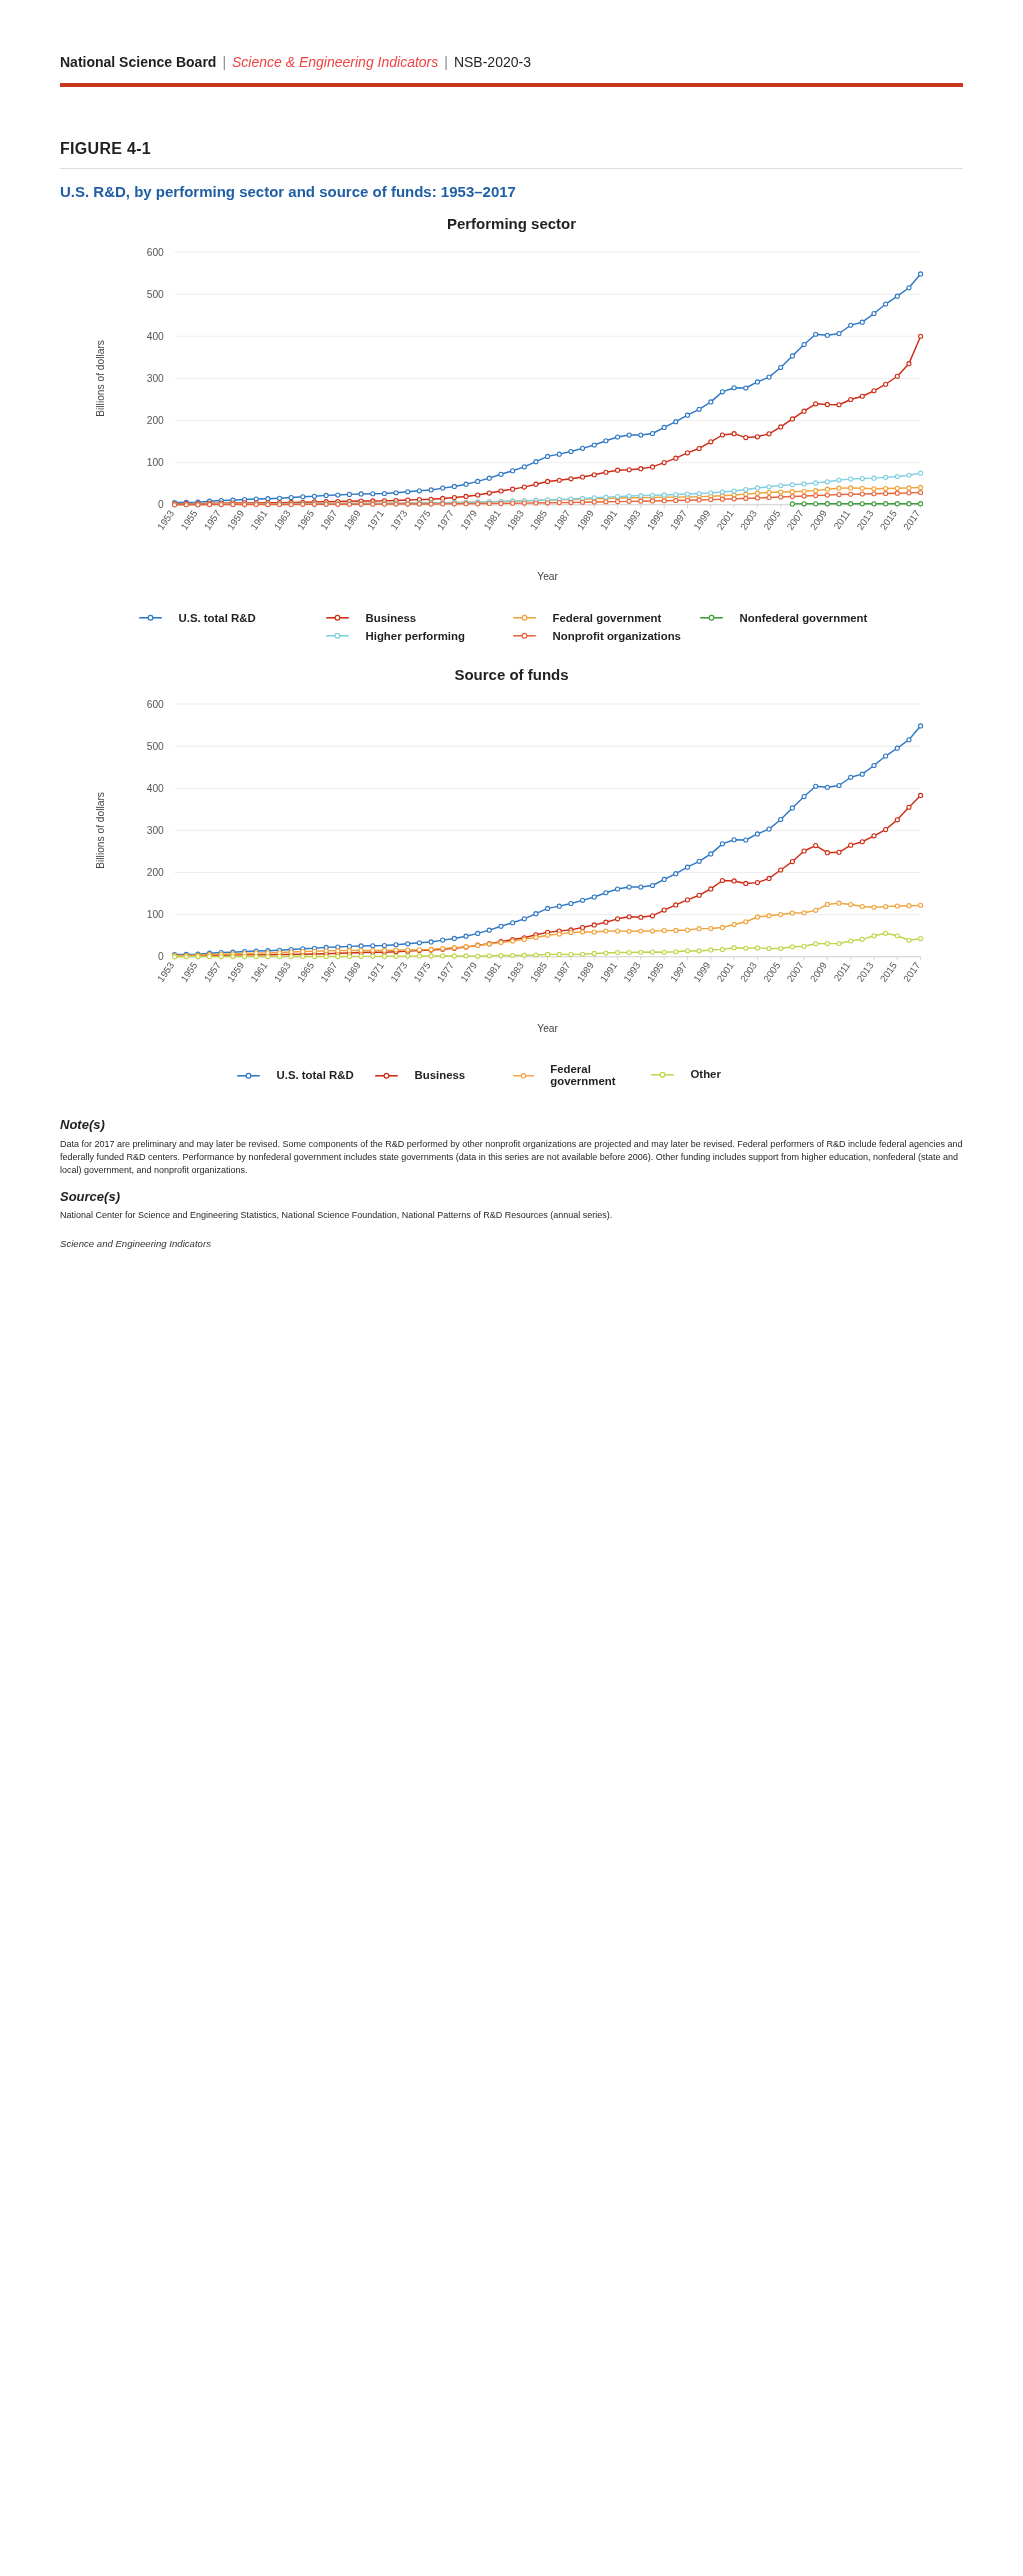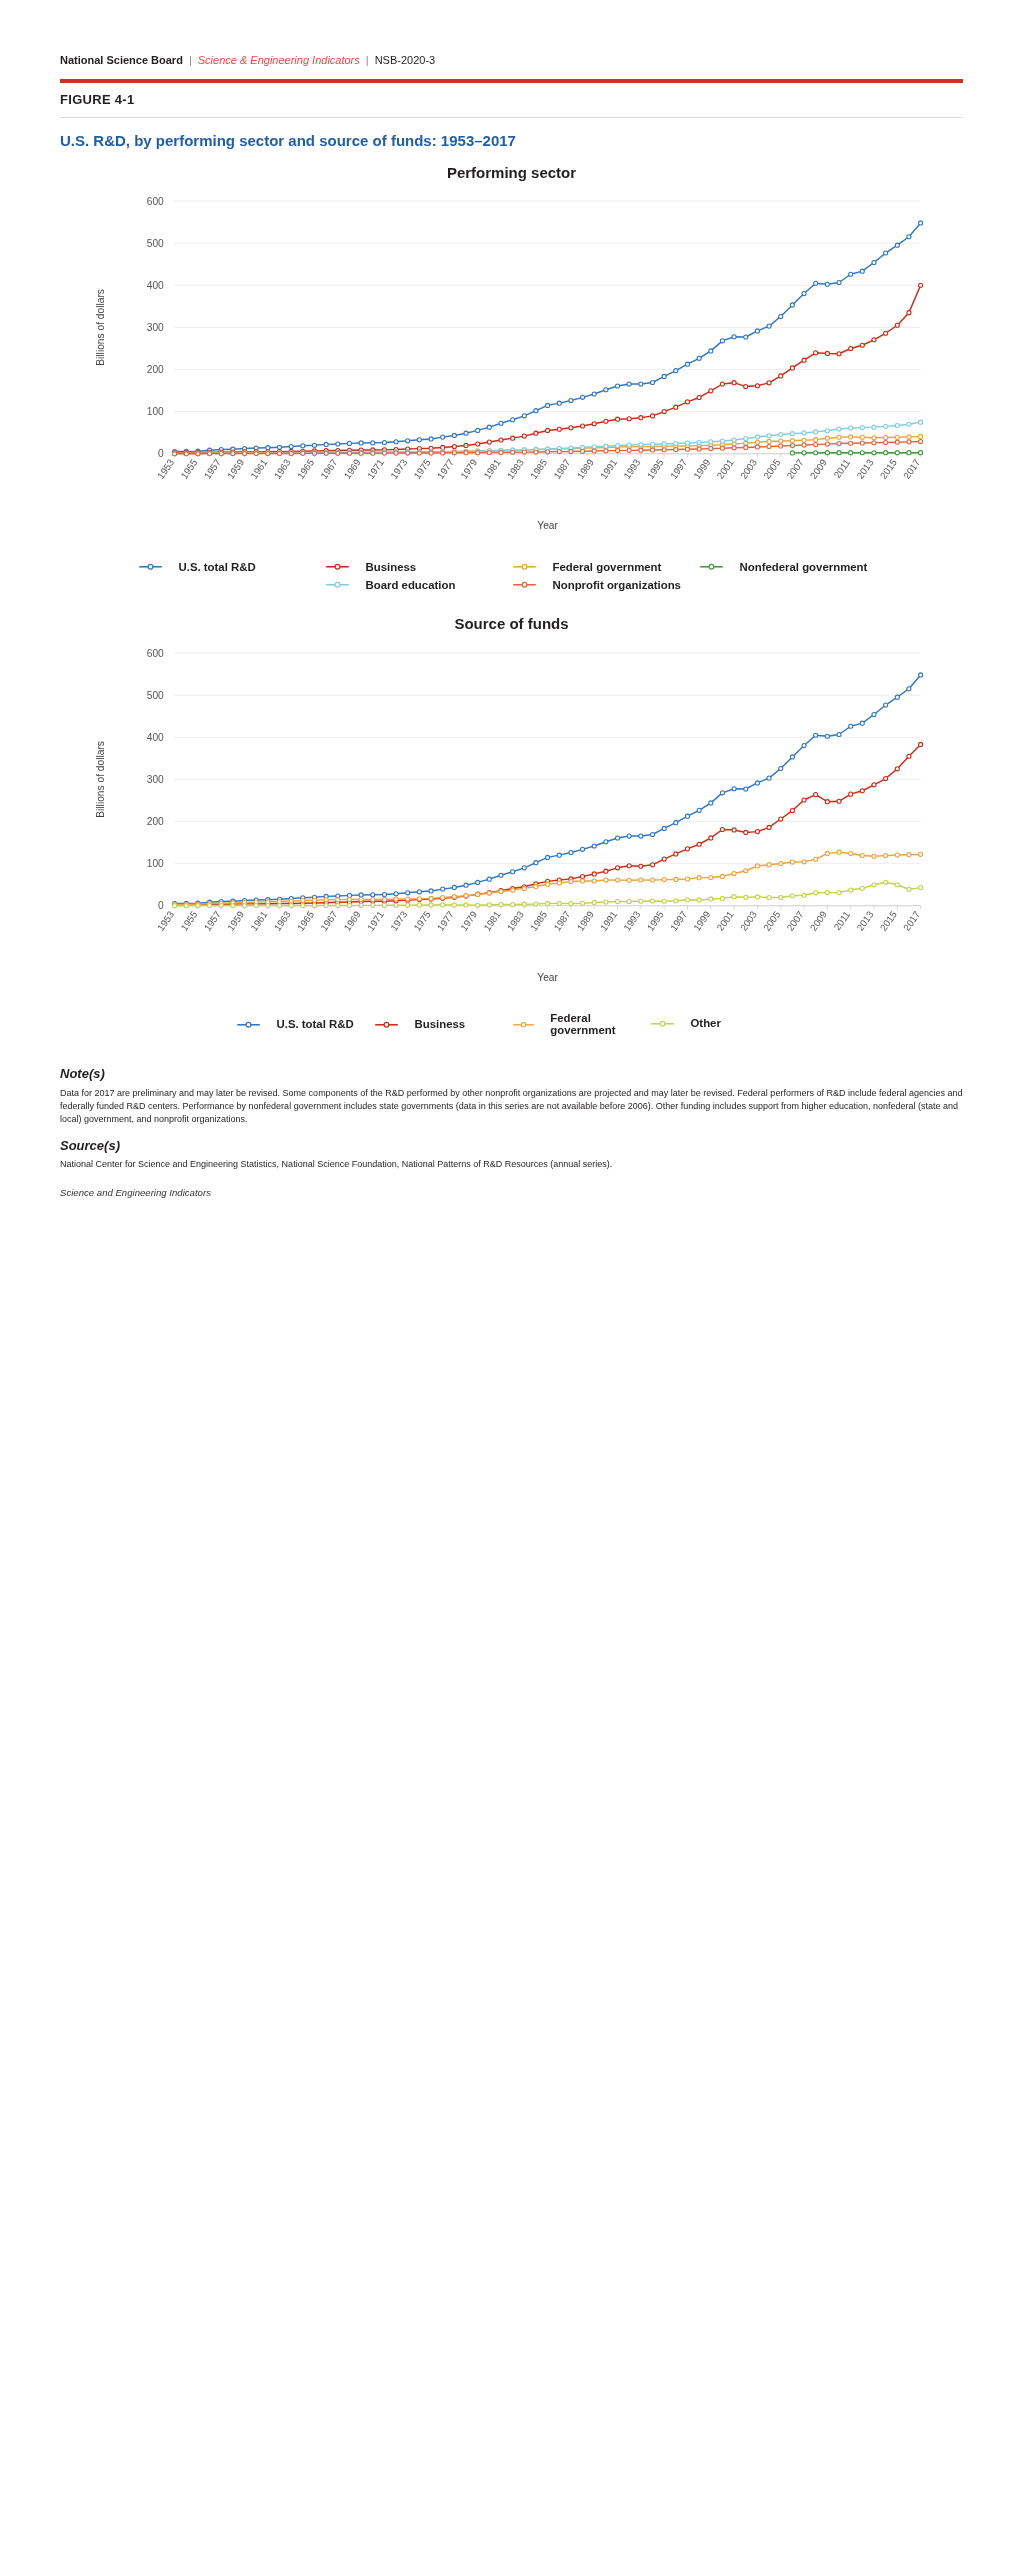--- a/index.html
+++ b/index.html
@@ -1,23 +1,23 @@
 <!DOCTYPE html>
 <html style="font-size:9.6px"><head>
 <meta charset="utf-8">
 <style>
   html,body{margin:0;padding:0;background:#ffffff;}
   body{width:1023px;height:2576px;font-family:"Liberation Sans",sans-serif;color:#231f20;}
   .page{width:1023px;box-sizing:border-box;padding:54px 60px 0 60px;}
-  .hdr{font-size:11px;color:#231f20;display:flex;align-items:center;gap:6px;}
+  .hdr{font-size:14px;color:#231f20;display:flex;align-items:center;gap:6px;}
   .hdr b{font-weight:bold;}
   .hdr i{font-style:italic;color:#ef4444;}
   .hdr span.sep{color:#8a8a8a;}
   .rule{height:3.6px;background:#c8361d;margin-top:13.2px;}
-  .figno{font-size:13px;font-weight:bold;letter-spacing:0.3px;color:#231f20;padding:9.6px 0 9.6px 0;}
+  .figno{font-size:16px;font-weight:bold;letter-spacing:0.3px;color:#231f20;padding:9.6px 0 9.6px 0;margin-top:44px;}
   .thinline{height:0.6px;background:#dcdcdc;}
   .figtitle{font-size:15px;color:#1f5fa6;font-weight:bold;padding:14.4px 0 6px 0;}
   .chartwrap{position:relative;width:903px;margin:0 auto;}
   .chart-title{text-align:center;font-size:15px;font-weight:bold;color:#231f20;margin-top:9px;margin-bottom:2.4px;}
   svg{display:block;}
   .legend{display:flex;flex-wrap:wrap;justify-content:center;gap:0px 0px;margin-top:4.8px;}
   .legend .li{display:flex;align-items:center;gap:16px;font-size:11.4px;font-weight:bold;color:#231f20;}
   .notes{margin-top:23px;font-size:9px;line-height:1.45;color:#231f20;}
   .notes h4{font-size:13px;margin:0 0 2.4px 0;font-weight:bold;font-style:italic;}
   .notes p{margin:0 0 10.8px 0;}
@@ -504,21 +504,21 @@
             <line x1="2" x2="40" y1="8" y2="8" stroke="#3e9c3a" stroke-width="2.6"></line>
             <circle cx="21" cy="8" r="4" fill="#fff" stroke="#3e9c3a" stroke-width="2"></circle>
           </svg>
           <span>Nonfederal government</span>
         </div>
         <div class="li" style="width: 187px; margin-bottom: 6px;">
           <svg width="25" height="9.6" viewBox="0 0 42 16">
             <line x1="2" x2="40" y1="8" y2="8" stroke="#7fcfe0" stroke-width="2.6"></line>
             <circle cx="21" cy="8" r="4" fill="#fff" stroke="#7fcfe0" stroke-width="2"></circle>
           </svg>
-          <span>Board education</span>
+          <span>Higher performing</span>
         </div>
         <div class="li" style="width: 187px; margin-bottom: 6px;">
           <svg width="25" height="9.6" viewBox="0 0 42 16">
             <line x1="2" x2="40" y1="8" y2="8" stroke="#e8643c" stroke-width="2.6"></line>
             <circle cx="21" cy="8" r="4" fill="#fff" stroke="#e8643c" stroke-width="2"></circle>
           </svg>
           <span>Nonprofit organizations</span>
         </div>
       </div>
   </div>

